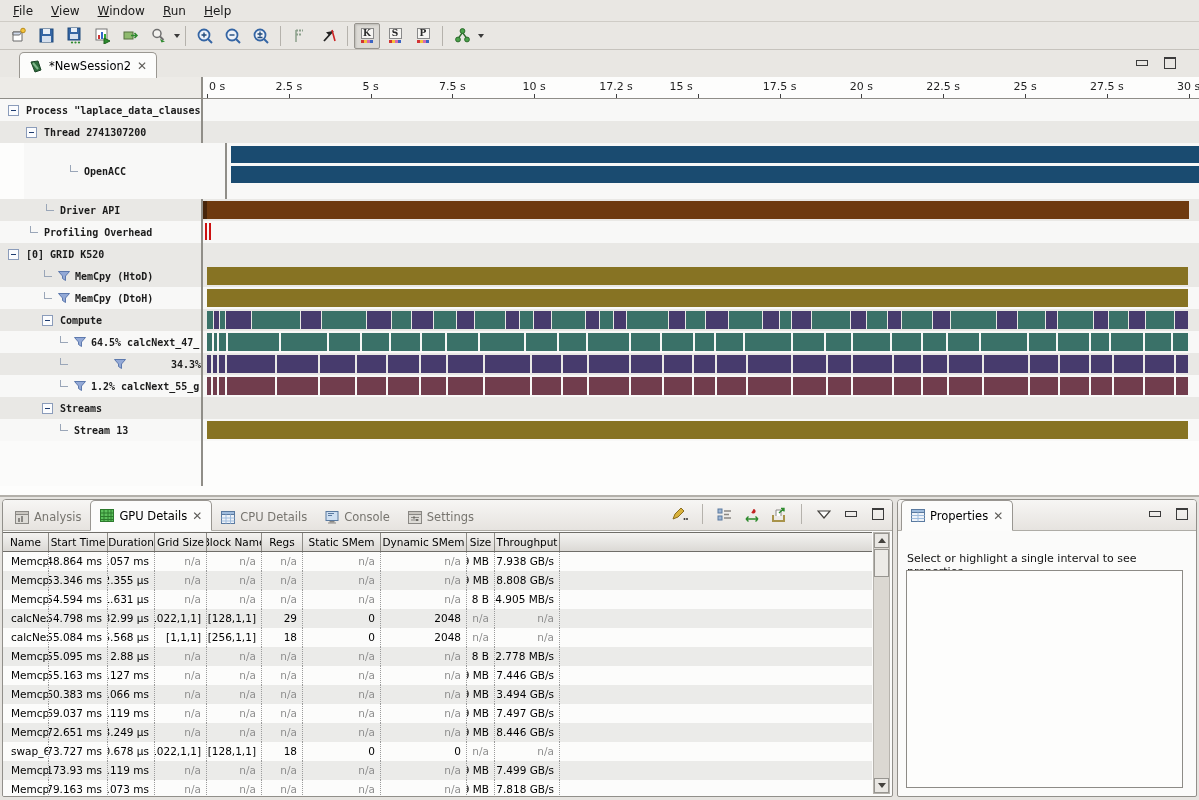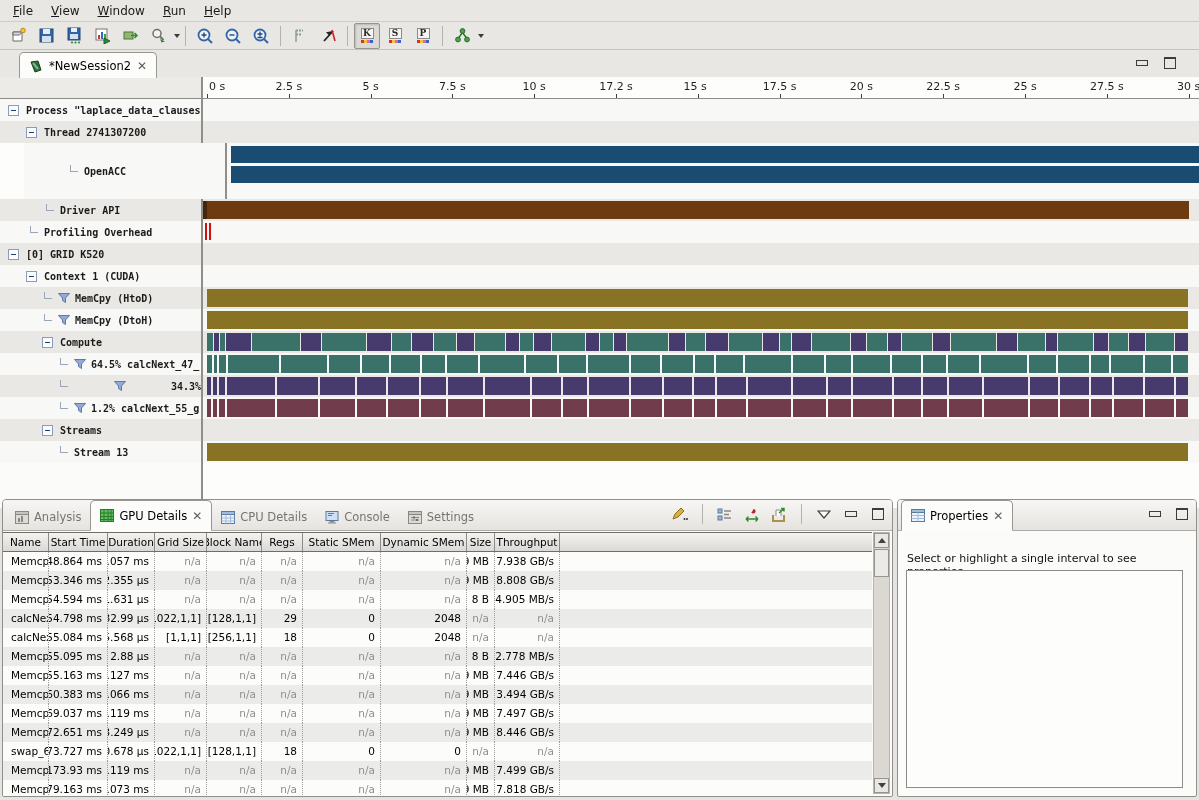--- a/index.html
+++ b/index.html
@@ -296,21 +296,21 @@
           <span class="tlabel" style="left: 85.8px; transform: translateX(-50%);">2.5 s</span>
           <span class="tick" style="left: 167.6px;"></span>
           <span class="tlabel" style="left: 167.6px; transform: translateX(-50%);">5 s</span>
           <span class="tick" style="left: 249.4px;"></span>
           <span class="tlabel" style="left: 249.4px; transform: translateX(-50%);">7.5 s</span>
           <span class="tick" style="left: 331.2px;"></span>
           <span class="tlabel" style="left: 331.2px; transform: translateX(-50%);">10 s</span>
           <span class="tick" style="left: 413px;"></span>
           <span class="tlabel" style="left: 413px; transform: translateX(-50%);">17.2 s</span>
           <span class="tick" style="left: 494.8px;"></span>
-          <span class="tlabel" style="left: 492px; transform: translateX(-50%);">15 s</span>
+          <span class="tlabel" style="left: 478px; transform: translateX(-50%);">15 s</span>
           <span class="tick" style="left: 576.6px;"></span>
           <span class="tlabel" style="left: 576.6px; transform: translateX(-50%);">17.5 s</span>
           <span class="tick" style="left: 658.4px;"></span>
           <span class="tlabel" style="left: 658.4px; transform: translateX(-50%);">20 s</span>
           <span class="tick" style="left: 740.2px;"></span>
           <span class="tlabel" style="left: 740.2px; transform: translateX(-50%);">22.5 s</span>
           <span class="tick" style="left: 822px;"></span>
           <span class="tlabel" style="left: 822px; transform: translateX(-50%);">25 s</span>
           <span class="tick" style="left: 903.8px;"></span>
           <span class="tlabel" style="left: 903.8px; transform: translateX(-50%);">27.5 s</span>
@@ -345,24 +345,20 @@
         <div class="trow shade-a" style="height: 22px;">
           <div class="rlabel shade-a" style="padding-left: 30px;"><span class="elbow"></span><span>Profiling Overhead</span></div>
           <div class="rlane shade-a">
             <span class="bar" style="left: 2px; top: 2px; width: 2px; height: 17px; background: rgb(204, 17, 17);"></span>
             <span class="bar" style="left: 6px; top: 2px; width: 2px; height: 17px; background: rgb(204, 17, 17);"></span>
           </div>
         </div>
         <div class="trow shade-b" style="height: 22px;">
           <div class="rlabel shade-b" style="padding-left: 8px;"><span class="exp"></span><span>[0] GRID K520</span></div>
           <div class="rlane shade-b"></div>
-        </div>
-        <div class="trow shade-a" style="height: 22px;">
-          <div class="rlabel shade-a" style="padding-left: 26px;"><span class="exp"></span><span>Context 1 (CUDA)</span></div>
-          <div class="rlane shade-a"></div>
         </div>
         <div class="trow shade-b" style="height: 22px;">
           <div class="rlabel shade-b" style="padding-left: 44px;"><span class="elbow"></span><span class="funnel"><svg width="12" height="10" viewBox="0 0 12 10">
                 <path d="M0.5 0.5h11L7.5 5v4.5L4.5 7.5V5Z" fill="#93a9d6" stroke="#5d79ad"></path>
               </svg></span><span>MemCpy (HtoD)</span></div>
           <div class="rlane shade-b">
             <span class="bar" style="left: 4px; top: 2px; width: 981px; height: 18px; background: rgb(135, 115, 35);"></span>
           </div>
         </div>
         <div class="trow shade-a" style="height: 22px;">

